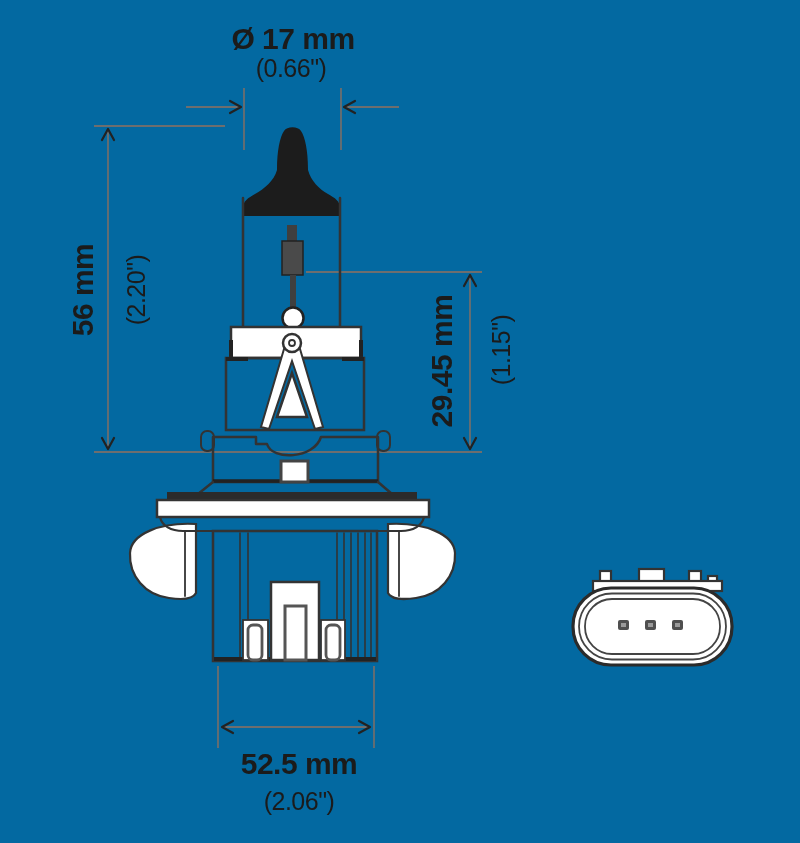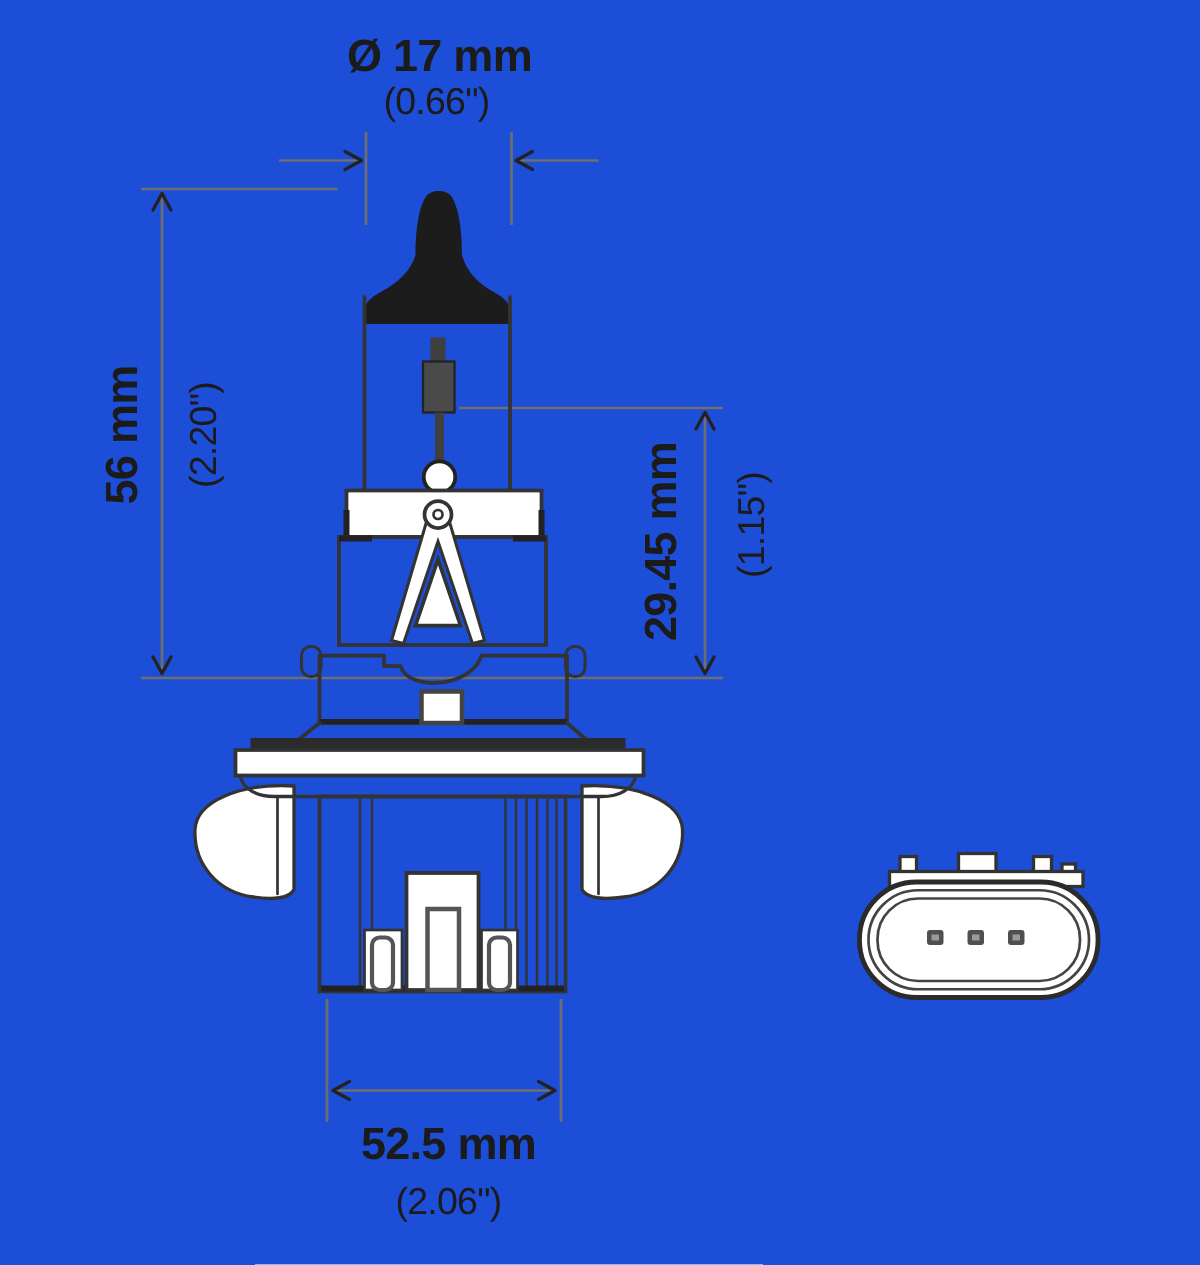--- a/index.html
+++ b/index.html
@@ -1,16 +1,16 @@
 <!DOCTYPE html>
 <html><head>
 <meta charset="utf-8">
 <style>
   html,body{margin:0;padding:0;background:#fff;}
-  .stage{position:relative;width:800px;height:843px;background:#1d4ed8;overflow:hidden;
+  .stage{position:relative;width:800px;height:843px;background:#0369a1;overflow:hidden;
          font-family:"Liberation Sans",sans-serif;}
   svg{position:absolute;left:0;top:0;}
   text{fill:#1b1b1b;}
   .dim-metric{font-weight:bold;font-size:30px;letter-spacing:-0.5px;}
   .dim-imperial{font-weight:normal;font-size:25px;letter-spacing:-0.5px;}
   .dimline{stroke:#6e6e6e;stroke-width:1.8;fill:none;}
   .arrow{stroke:#222;stroke-width:2.2;fill:none;stroke-linecap:round;stroke-linejoin:round;}
   .draw{stroke:#333;fill:none;stroke-linecap:round;stroke-linejoin:round;}
 </style>
 </head>

